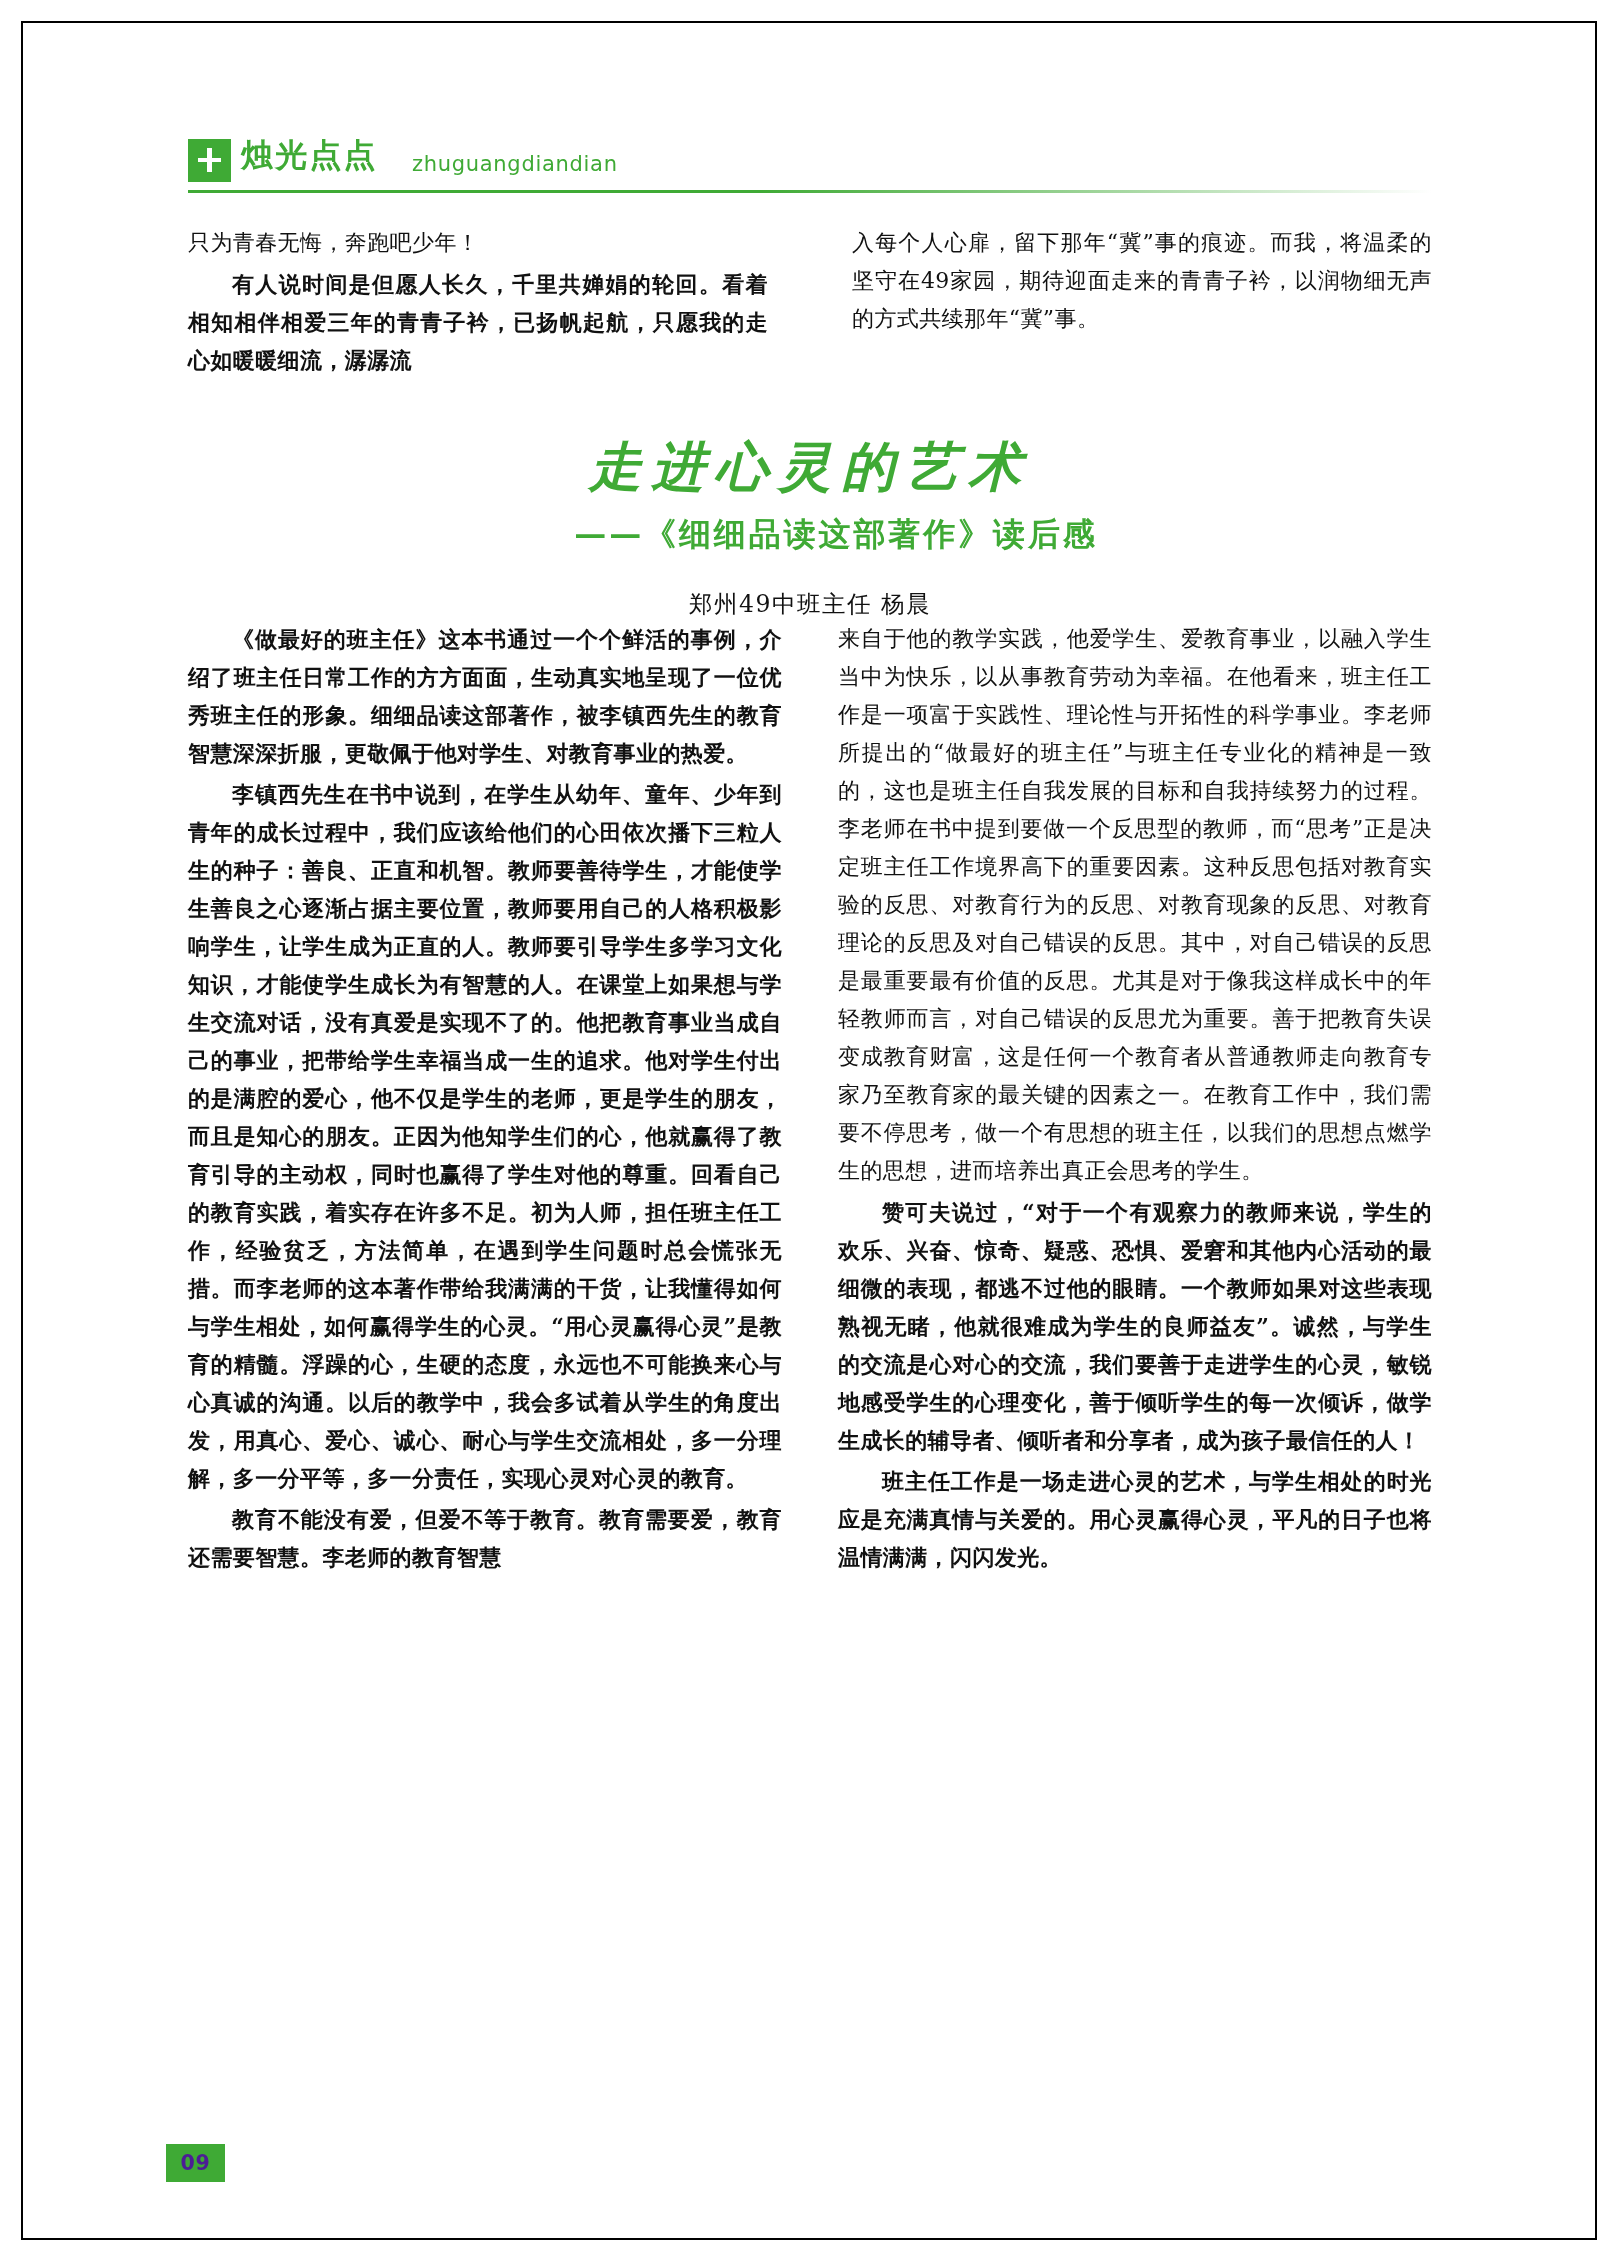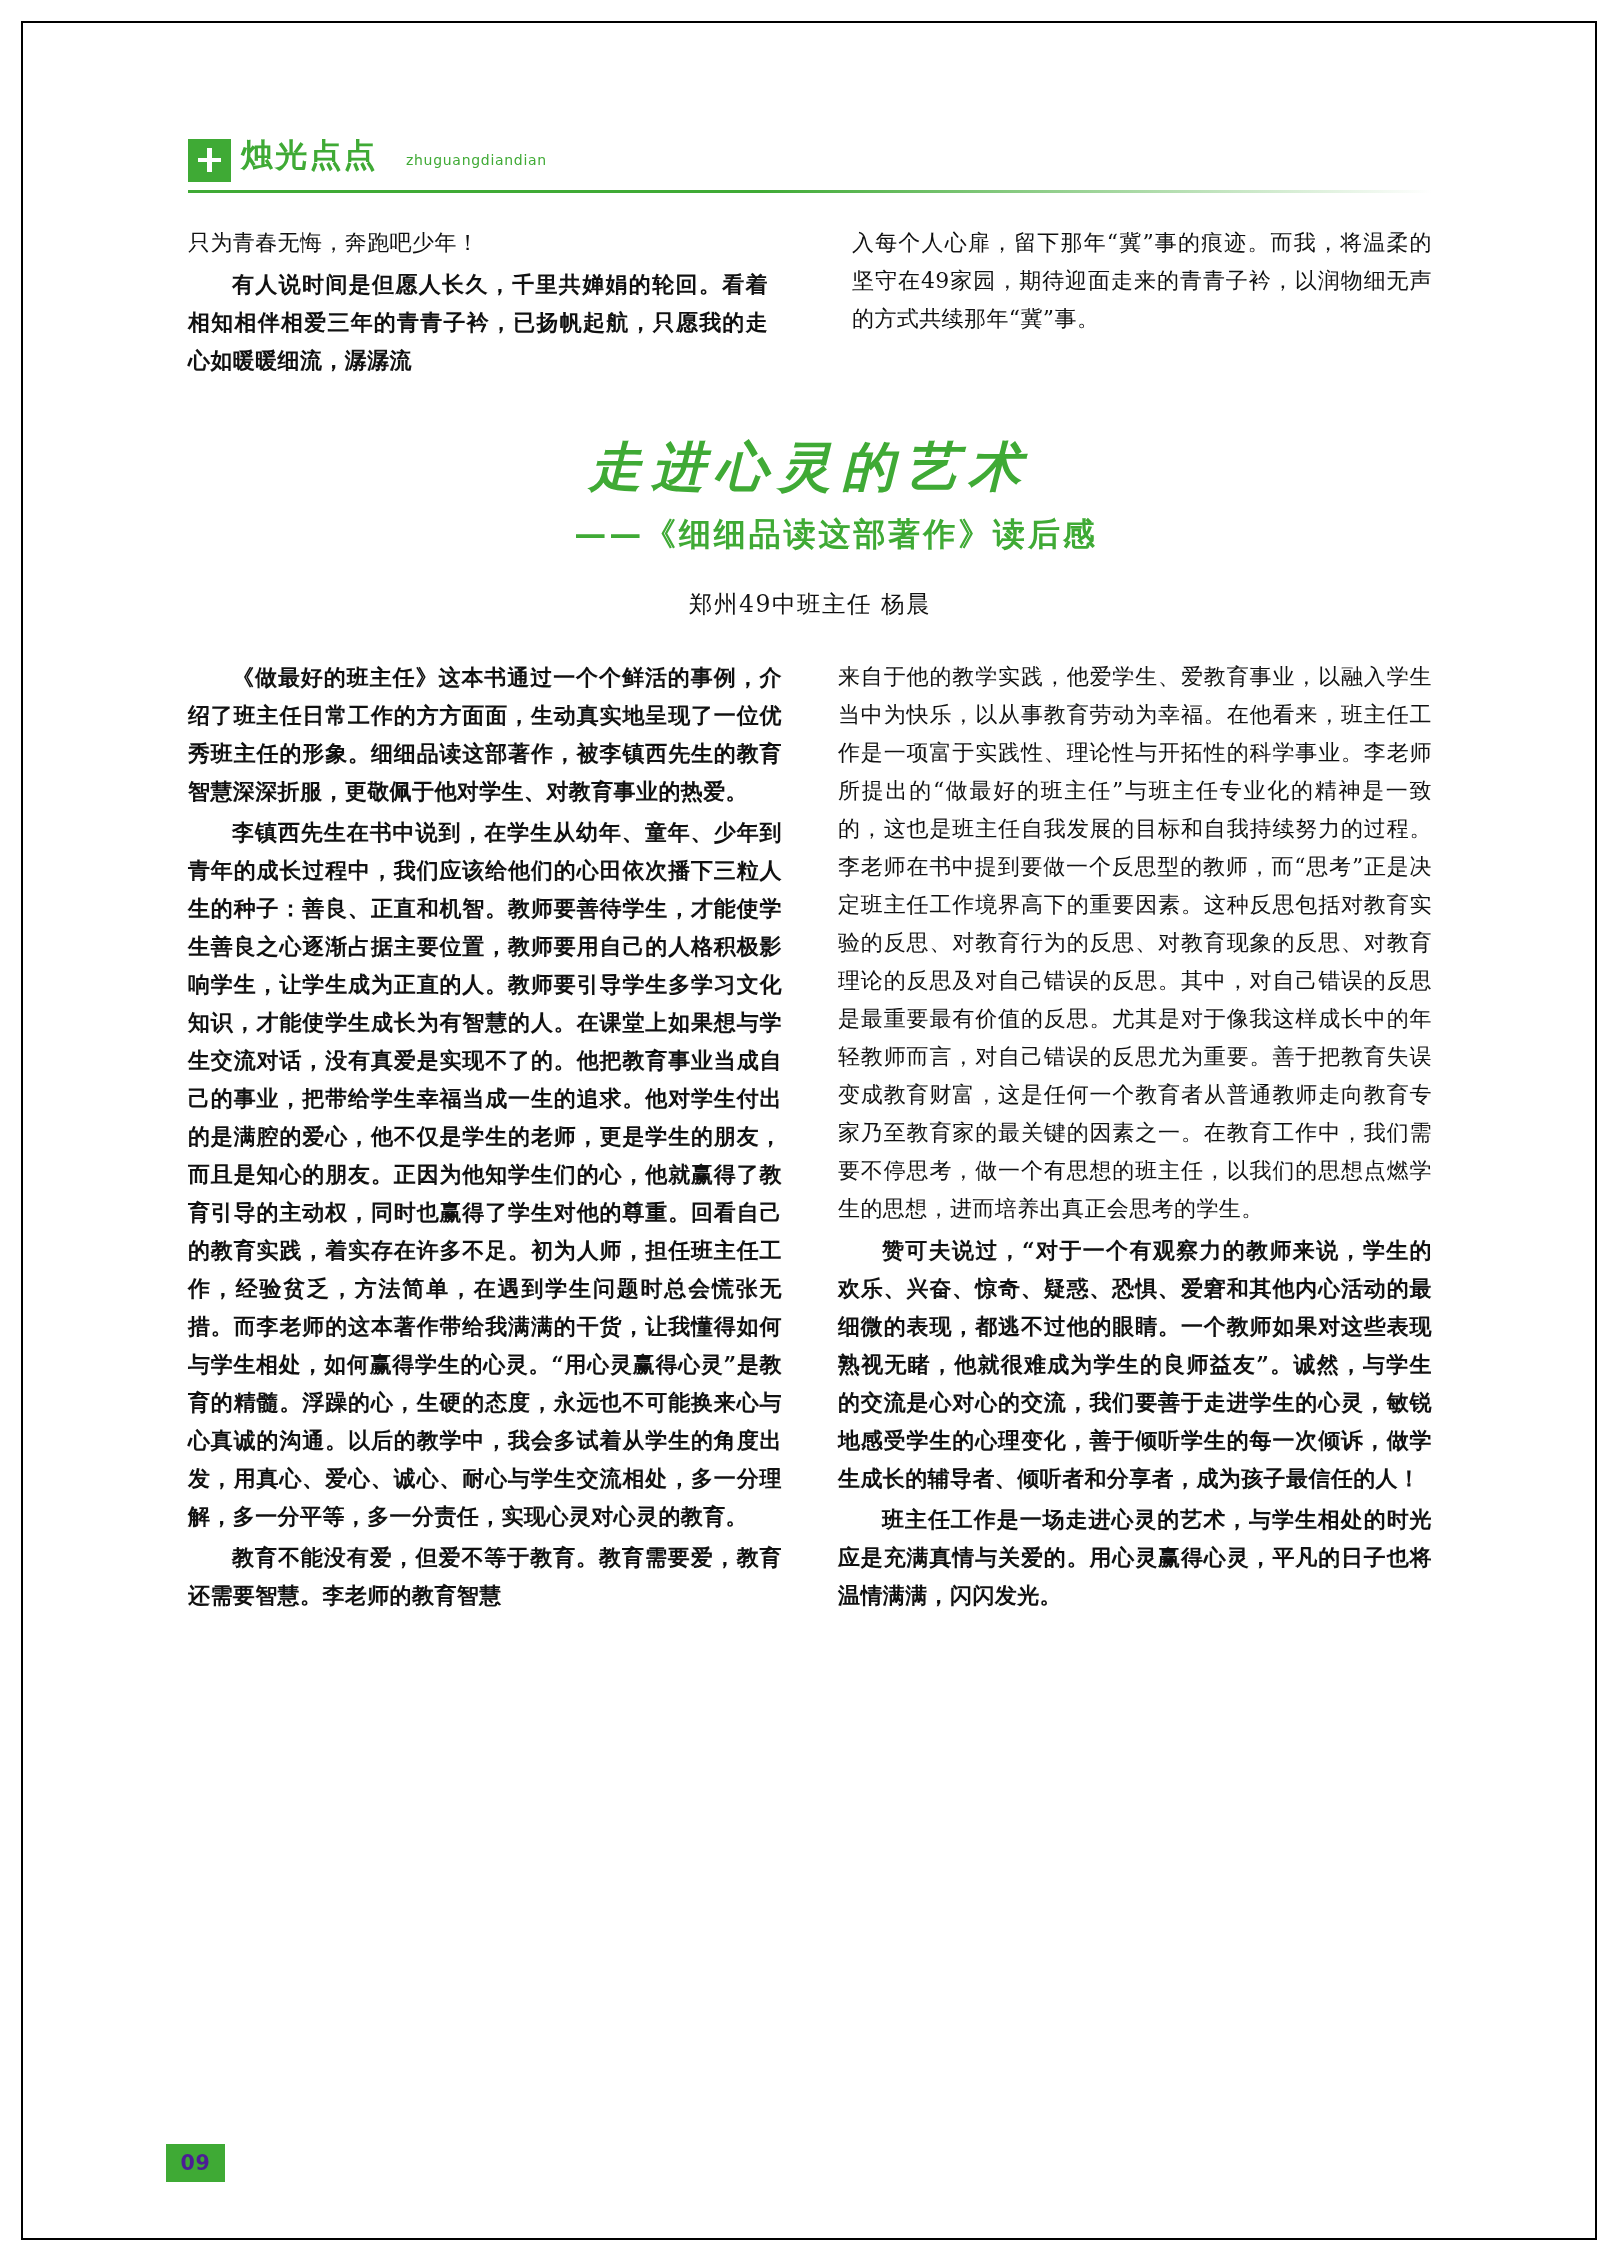--- a/index.html
+++ b/index.html
@@ -73,24 +73,24 @@
     left: 53px;
     top: 16px;
     font-family: "DejaVu Sans", "Liberation Sans", sans-serif;
     font-weight: bold;
     font-size: 32px;
     letter-spacing: 2.2px;
     color: #3faa35;
   }
   .header-pinyin {
     position: absolute;
-    left: 218px;
+    left: 224px;
     top: 34px;
     font-family: "DejaVu Sans", "Liberation Sans", sans-serif;
-    font-size: 14px;
+    font-size: 21px;
     letter-spacing: 0.7px;
     color: #3faa35;
   }
   .header-rule {
     position: absolute;
     left: 0;
     top: 72px;
     width: 100%;
     height: 2.9px;
     background: linear-gradient(to right, #3faa35 0%, #3faa35 46%, #ffffff 100%);
@@ -148,21 +148,20 @@
   .byline {
     margin-top: 31px;
     text-align: center;
     font-size: 23.5px;
     letter-spacing: 1.5px;
     color: #111111;
   }
 
   
   .main-cols {
-    margin-top: 38px;
     display: flex;
     gap: 56px;
     width: 100%;
   }
 
   
   .page-number {
     position: absolute;
     left: 166px;
     bottom: 79px;

